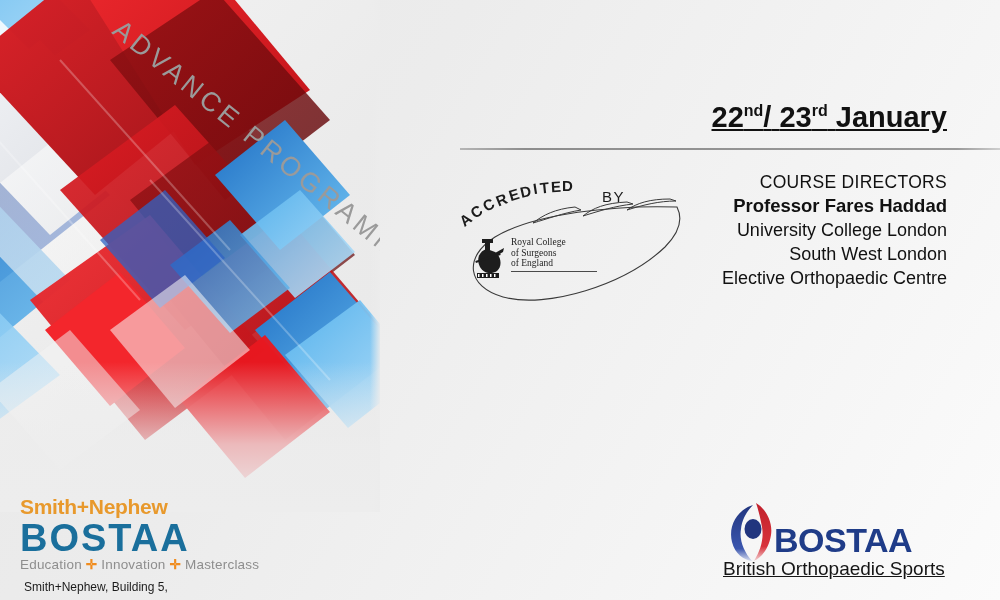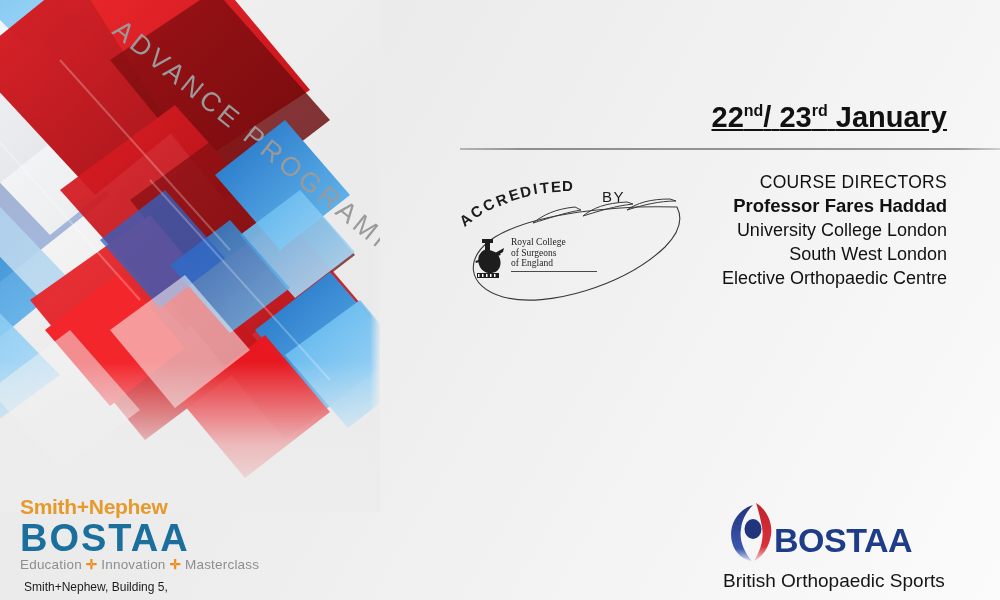--- a/index.html
+++ b/index.html
@@ -96,21 +96,21 @@
   }
 
   #bostaa{position:absolute;left:726px;top:500px;width:270px;}
   #bostaa-row{position:relative;height:62px;}
   #bostaa-mark{position:absolute;left:0;top:0;width:58px;height:62px;}
   #bostaa-word{
     position:absolute;left:48px;top:22px;
     font-size:34px;font-weight:bold;color:#1f3c88;letter-spacing:-.5px;line-height:36px;
   }
   #bostaa-sub{
-    position:absolute;left:-3px;top:70px;font-size:19px;color:#151515;white-space:nowrap;
+    position:absolute;left:-3px;top:58px;font-size:19px;color:#151515;white-space:nowrap;text-decoration:underline;
   }
 </style>
 </head>
 <body>
 
 <div id="poster">
 
   <div id="graphic">
     <svg width="380" height="512" viewBox="0 0 380 512">
       <defs>

